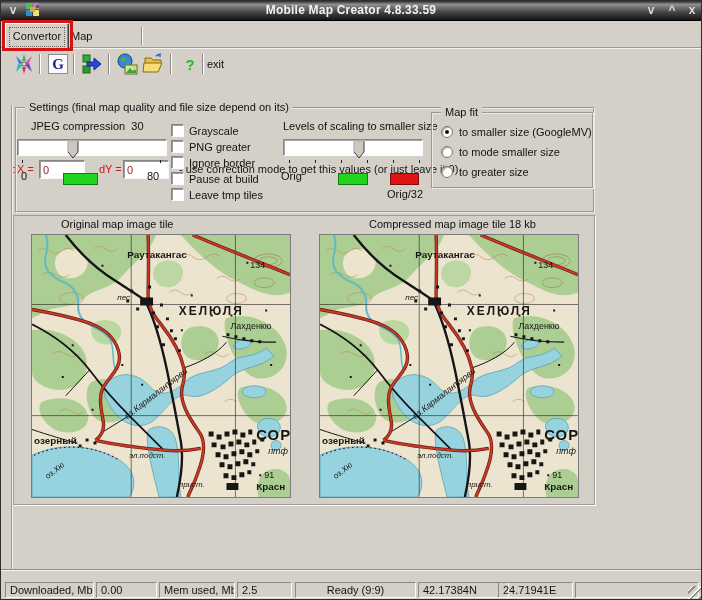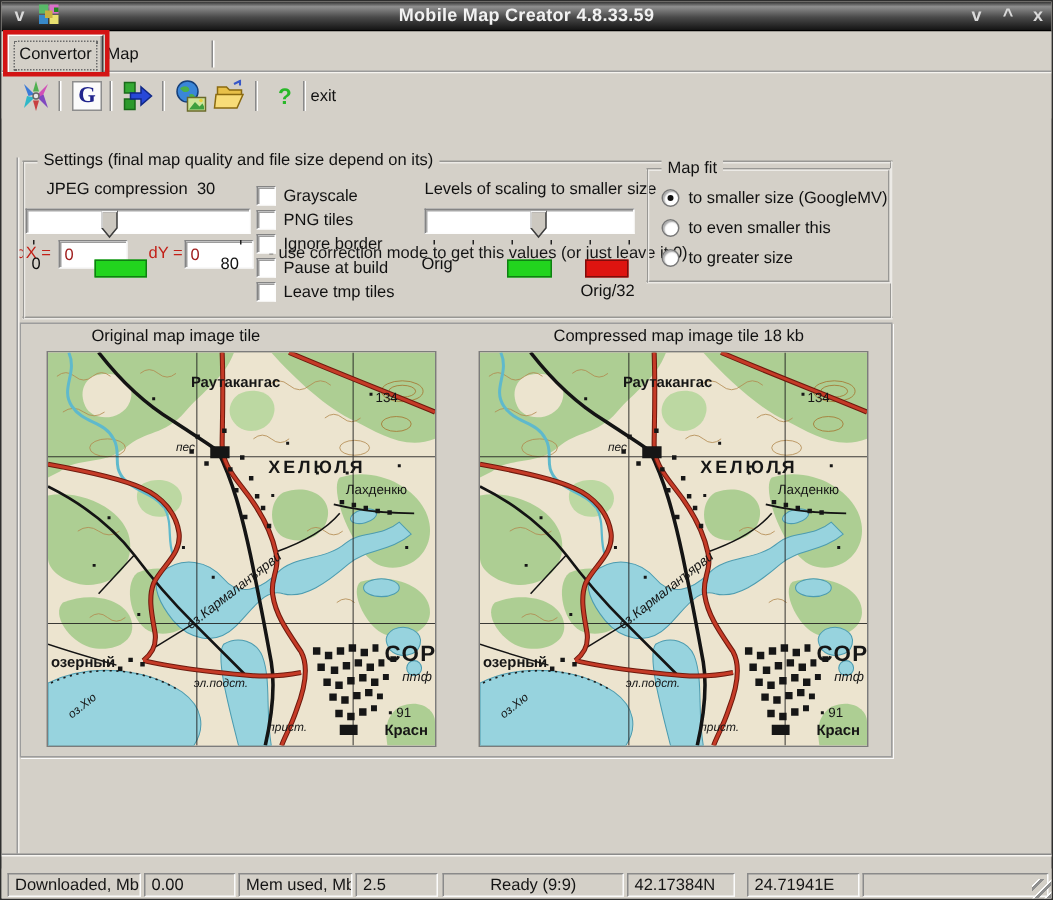--- a/index.html
+++ b/index.html
@@ -198,21 +198,21 @@
   </svg>
   <div class="tick" style="left:21px; top:159px;"></div>
   <div class="tick" style="left:159px; top:159px;"></div>
   <span class="slab" style="left:20px; top:169px;">0</span>
   <div class="gbar" style="left:62px; top:172px; width:35px;"></div>
   <span class="slab" style="left:146px; top:169px;">80</span>
 
   <div class="cbox" style="left:170px; top:123px;"></div>
   <span class="clab" style="left:188px; top:124px;">Grayscale</span>
   <div class="cbox" style="left:170px; top:139px;"></div>
-  <span class="clab" style="left:188px; top:140px;">PNG tiles</span>
+  <span class="clab" style="left:188px; top:140px;">PNG greater</span>
   <div class="cbox" style="left:170px; top:155px;"></div>
   <span class="clab" style="left:188px; top:156px;">Ignore border</span>
   <div class="cbox" style="left:170px; top:171px;"></div>
   <span class="clab" style="left:188px; top:172px;">Pause at build</span>
   <div class="cbox" style="left:170px; top:187px;"></div>
   <span class="clab" style="left:188px; top:188px;">Leave tmp tiles</span>
 
   <span class="slab" style="left:282px; top:119px;">Levels of scaling to smaller size</span>
   <div class="channel" style="left:282px; top:138px; width:140px;"></div>
   <svg class="thumb" style="left:352px; top:139px;" viewBox="0 0 12 20">
@@ -229,21 +229,21 @@
   <div class="gbar" style="left:337px; top:172px; width:30px;"></div>
   <div class="rbar" style="left:389px; top:172px; width:29px;"></div>
   <span class="slab" style="left:386px; top:187px;">Orig/32</span>
 
   <div class="group" style="left:430px; top:111px; width:163px; height:77px;">
     <span class="legend">Map fit</span>
   </div>
   <div class="radio on" style="left:440px; top:125px;"></div>
   <span class="clab" style="left:458px; top:125px;">to smaller size (GoogleMV)</span>
   <div class="radio" style="left:440px; top:145px;"></div>
-  <span class="clab" style="left:458px; top:145px;">to even smaller this</span>
+  <span class="clab" style="left:458px; top:145px;">to mode smaller size</span>
   <div class="radio" style="left:440px; top:165px;"></div>
   <span class="clab" style="left:458px; top:165px;">to greater size</span>
 
   <div class="mapspanel"></div>
   <span class="maplabel" style="left:60px;">Original map image tile</span>
   <span class="maplabel" style="left:368px;text-align:right;">Compressed map image tile 18 kb</span>
   <div class="edge-hl"></div>
 
   <svg width="0" height="0" style="position:absolute;" aria-hidden="true">
     <defs>
@@ -345,19 +345,19 @@
     <use href="#mapTile" xlink:href="#mapTile"></use>
   </svg>
 
   <div class="divider"></div>
   <div class="statusbar">
     <div class="spanel" style="left:4px; width:89px;">Downloaded, Mb:</div>
     <div class="spanel" style="left:95px; width:61px;">0.00</div>
     <div class="spanel" style="left:158px; width:76px;">Mem used, Mb:</div>
     <div class="spanel" style="left:236px; width:55px;">2.5</div>
     <div class="spanel" style="left:294px; width:121px;text-align:center;">Ready (9:9)</div>
-    <div class="spanel" style="left:417px; width:72px;">42.17384N</div>
+    <div class="spanel" style="left:417px; width:91px;">42.17384N</div>
     <div class="spanel" style="left:497px; width:75px;">24.71941E</div>
     <div class="spanel" style="left:574px; width:124px;"></div>
     <div class="grip"></div>
   </div>
 
 </div>
 
 </body></html>

